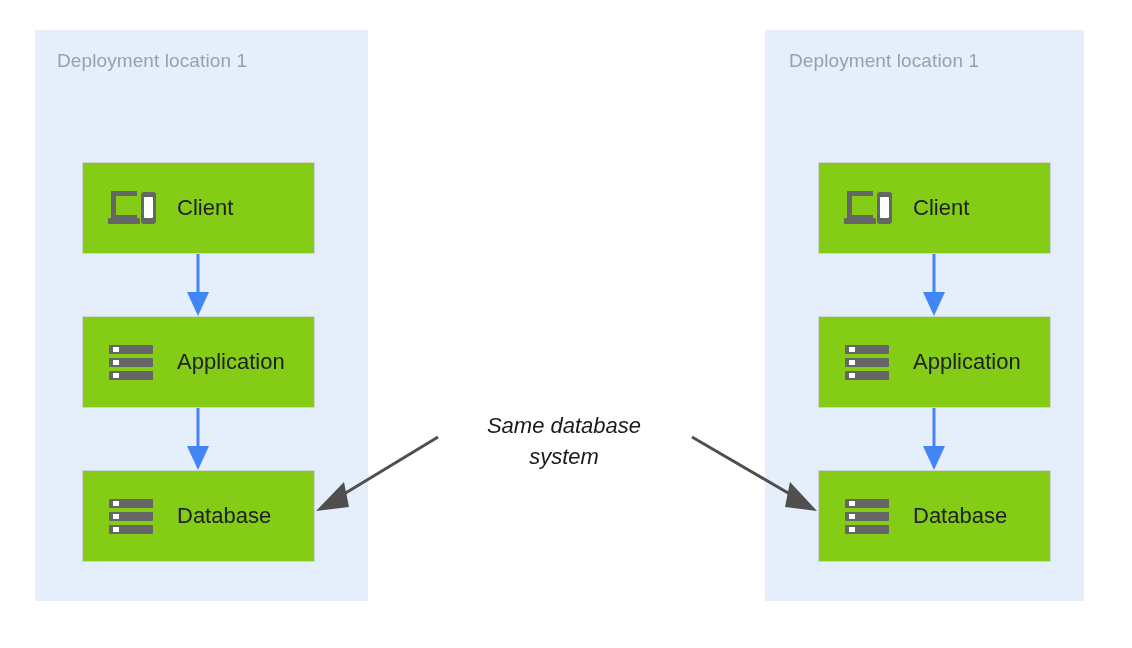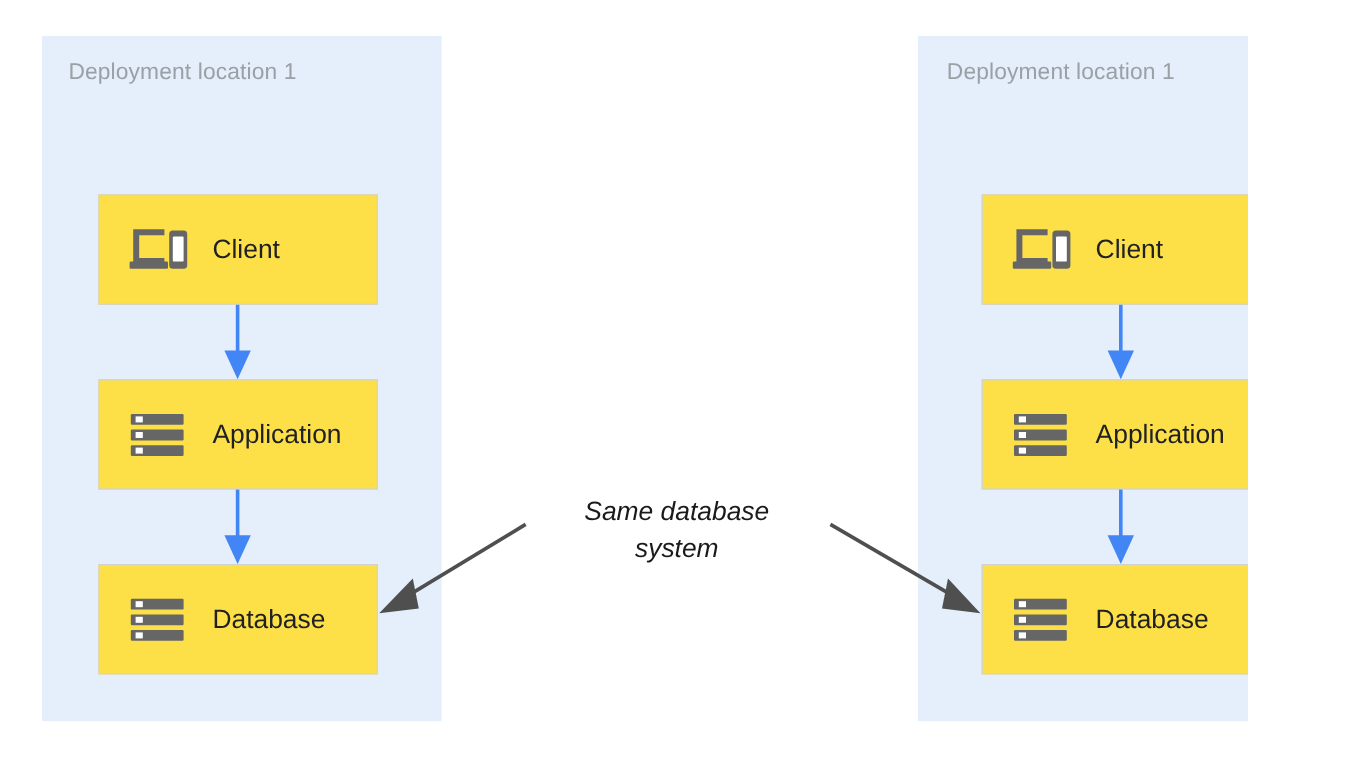--- a/index.html
+++ b/index.html
@@ -9,35 +9,36 @@
   }
   body {
     font-family: "Liberation Sans", sans-serif;
   }
   #canvas {
     position: relative;
     width: 1040px;
     height: 648px;
     background: #ffffff;
     overflow: hidden;
+    padding-left: 44px;
   }
   .zone {
     position: absolute;
     background: #e5effb;
   }
   .zone-label {
     position: absolute;
     font-size: 19px;
     color: #9aa0a6;
     letter-spacing: 0.1px;
     white-space: nowrap;
   }
   .node {
     position: absolute;
-    background: #fde047;
+    background: #84cc16;
     border: 1px solid #d0d3d6;
     box-sizing: border-box;
     display: flex;
     flex-direction: row;
     align-items: center;
     justify-content: flex-start;
     padding-left: 22px;
   }
   .node-icon {
     flex: 0 0 auto;

